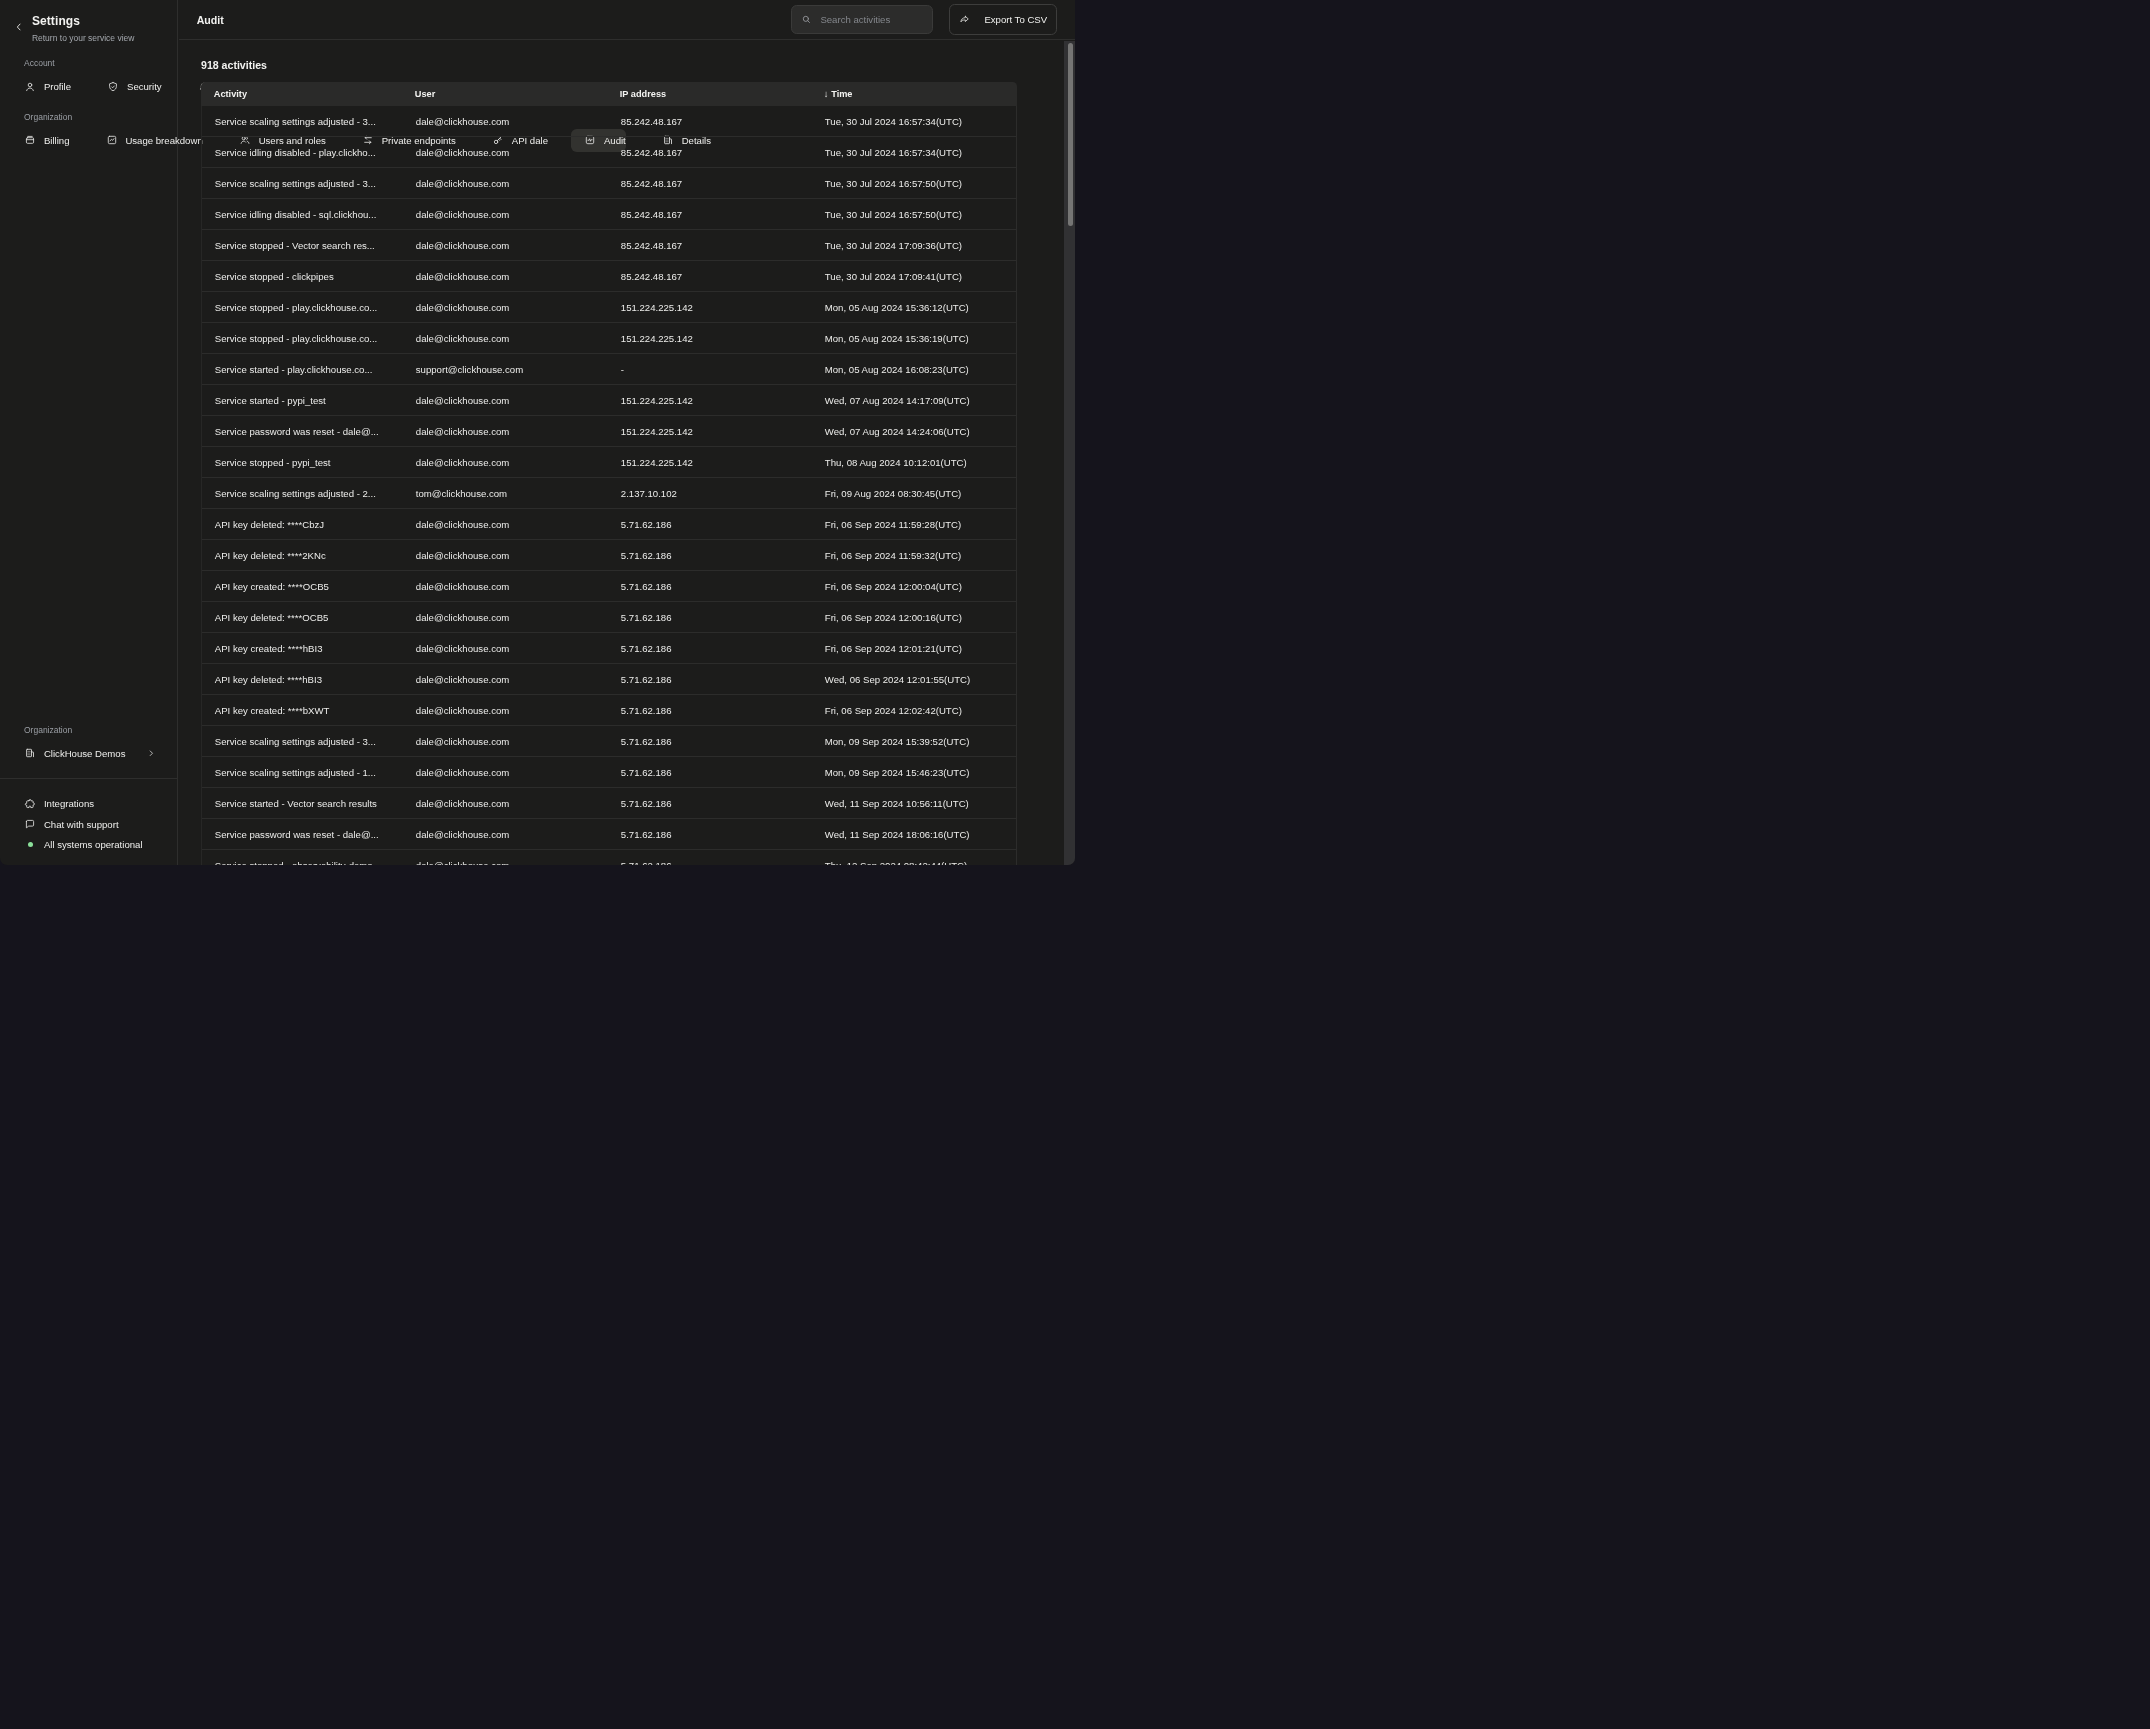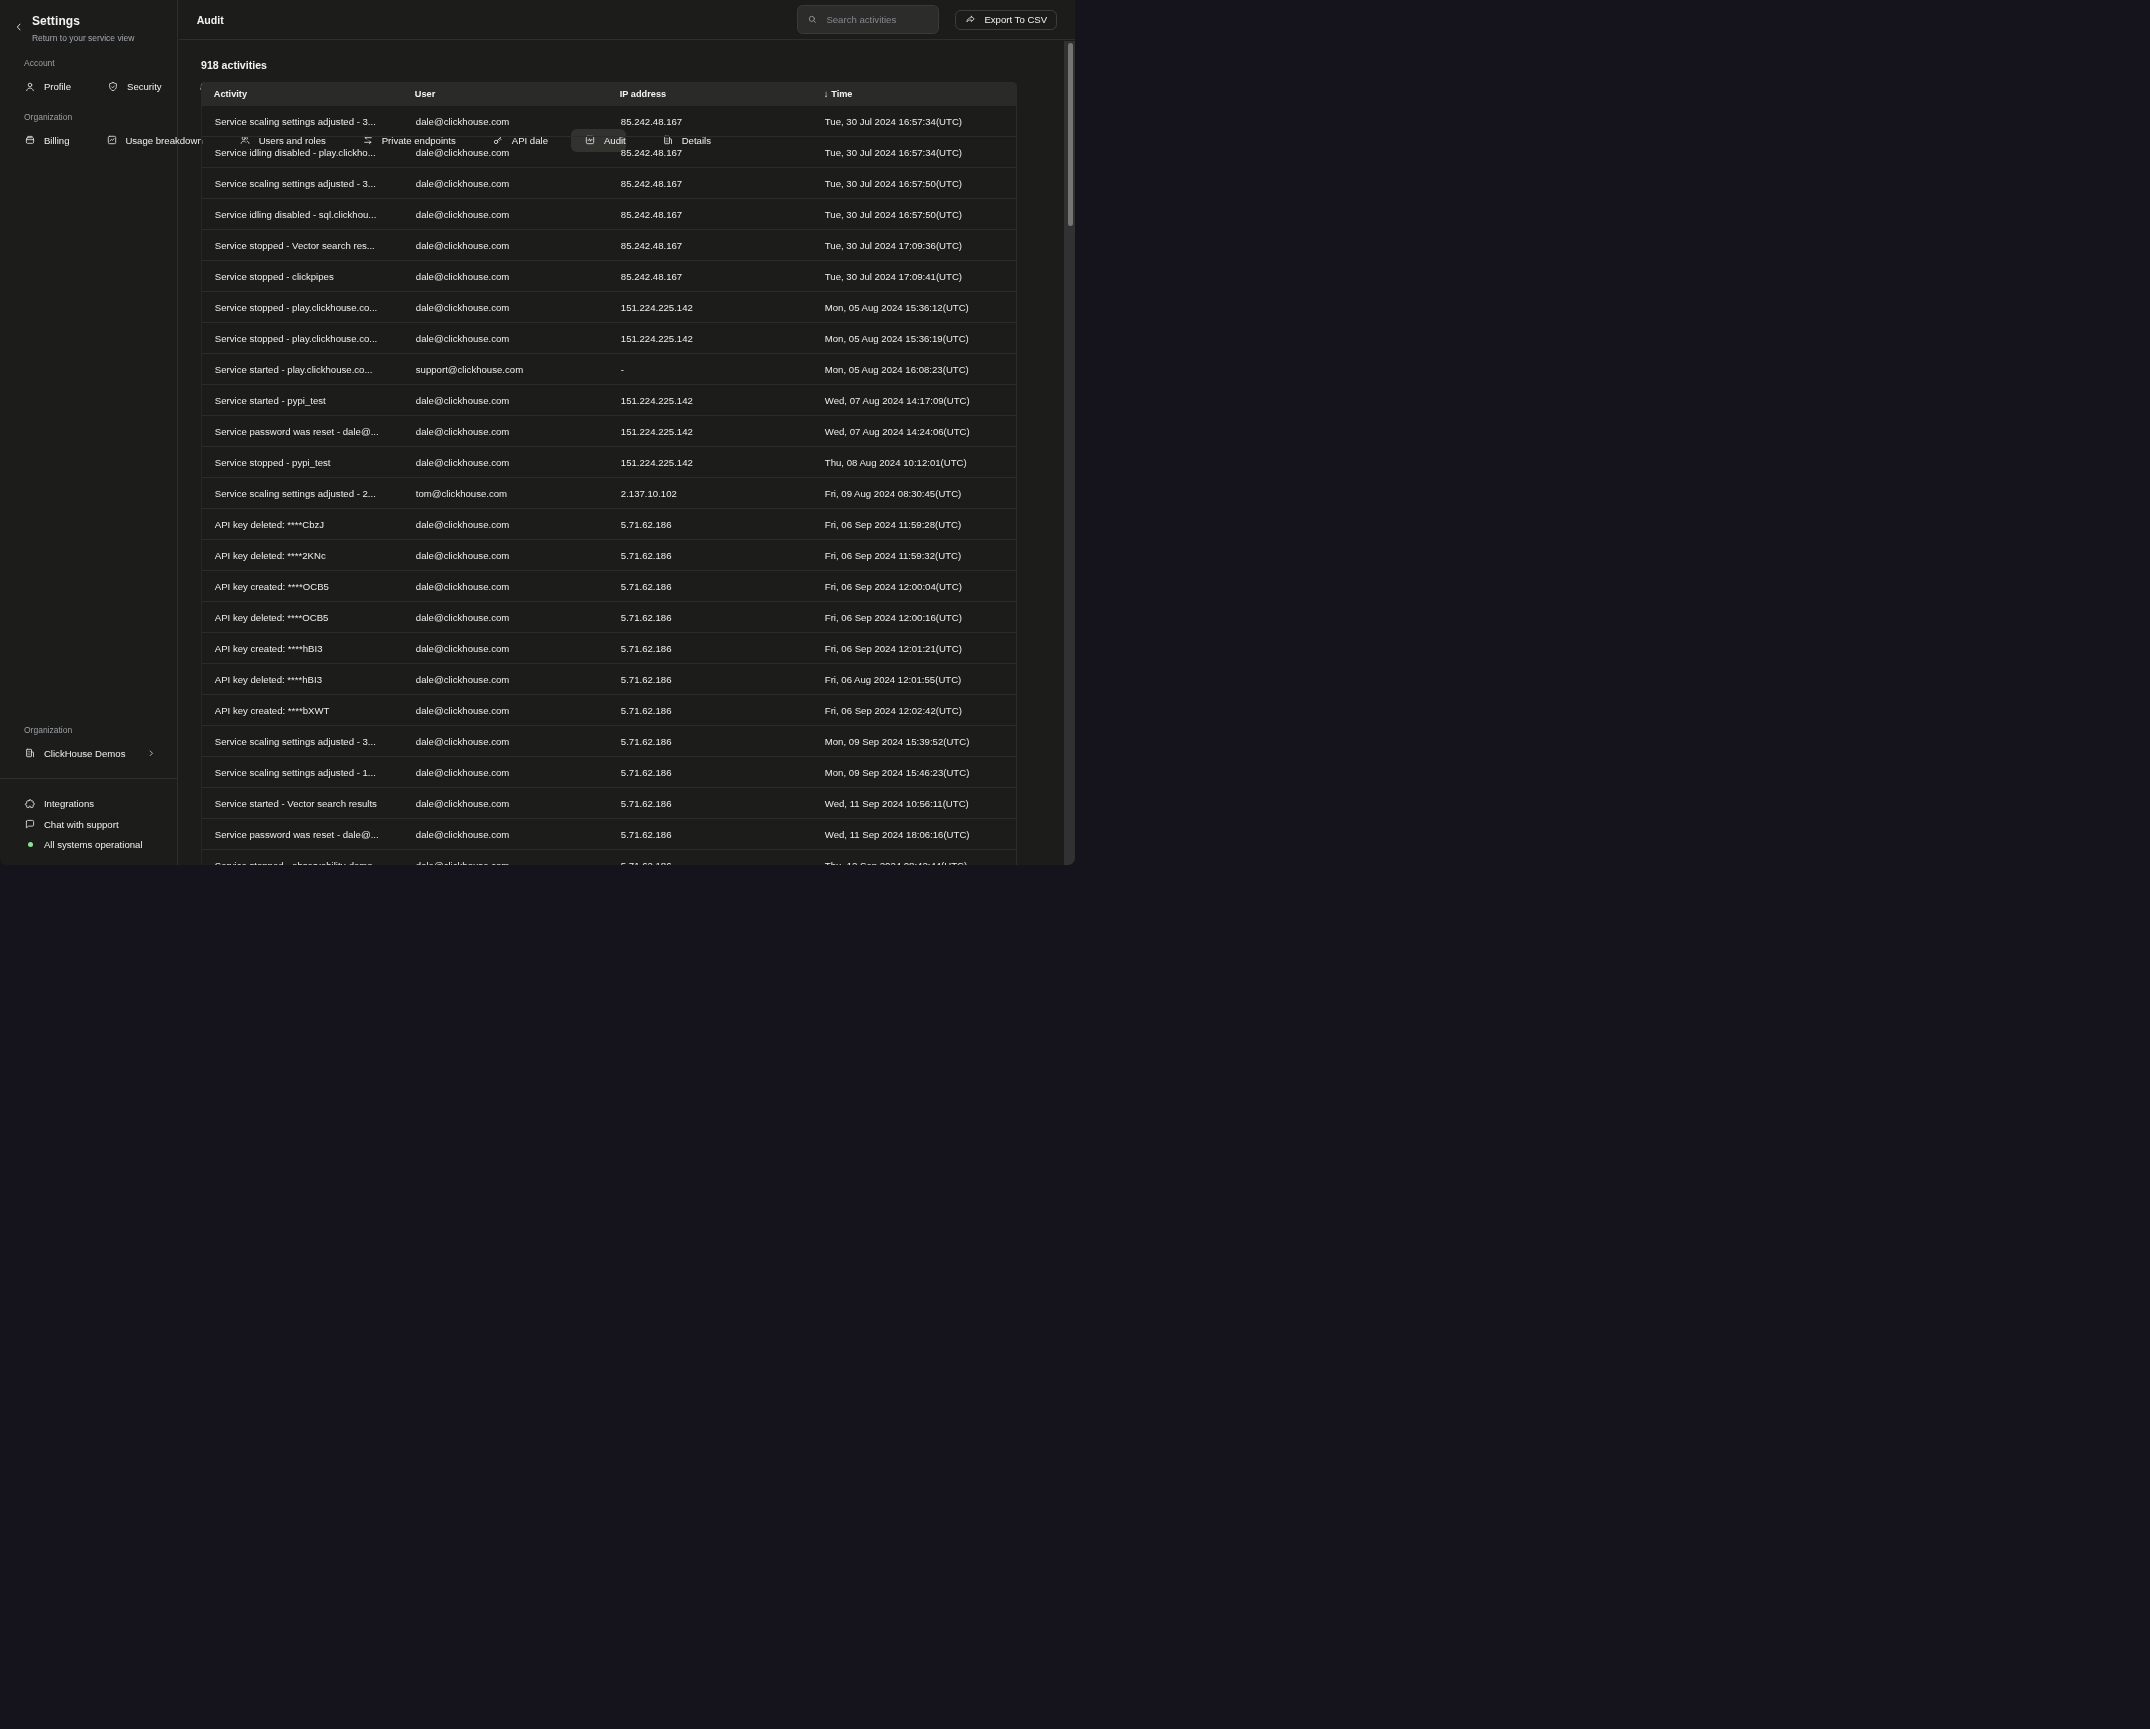--- a/index.html
+++ b/index.html
@@ -36,21 +36,21 @@
   .status-dot{width:5px;height:5px;border-radius:50%;flex:none;margin-left:3.5px;margin-right:3.5px;}
   
   .main{position:absolute;left:179px;right:0;top:0;bottom:0;}
   .main-header{height:40px;border-bottom:0.7px solid #2e2e2d;display:flex;align-items:center;padding:0 17.7px 0 17.7px;}
   .page-title{font-size:10.6px;font-weight:700;}
   .search-box{margin-left:auto;width:142px;height:29px;background:#2c2c2b;border:0.7px solid #3a3a39;border-radius:5.7px;display:flex;align-items:center;padding:0 7px 0 9.2px;gap:7px;}
   .search-box .ico{width:10.6px;height:10.6px;color:#9a9da2;flex:none;}
   .search-box .ico svg{width:10.6px;height:10.6px;display:block;}
   .search-box input{flex:1;min-width:0;background:transparent;border:none;outline:none;color:#e8e8e6;font-size:9.6px;font-family:"Liberation Sans",sans-serif;}
   .search-box input::placeholder{color:#84878c;}
-  .export-btn{margin-left:16.3px;height:20px;padding:0 9.2px;background:transparent;border:0.7px solid #3d3d3c;border-radius:5.7px;color:#f0f0ee;font-size:9.6px;font-family:"Liberation Sans",sans-serif;display:flex;align-items:center;gap:8px;cursor:pointer;}
+  .export-btn{margin-left:16.3px;height:31px;padding:0 9.2px;background:transparent;border:0.7px solid #3d3d3c;border-radius:5.7px;color:#f0f0ee;font-size:9.6px;font-family:"Liberation Sans",sans-serif;display:flex;align-items:center;gap:14px;cursor:pointer;}
   .export-btn .ico{width:11.3px;height:11.3px;color:#e8e8e6;display:flex;}
   .export-btn .ico svg{width:11.3px;height:11.3px;display:block;}
   .content{position:absolute;left:0;right:0;top:40px;bottom:0;padding-left:22px;overflow:hidden;}
   .count{margin-top:19px;font-size:10.6px;font-weight:700;}
   
   .audit-table{margin-top:11.3px;width:816px;border-radius:4.3px 4.3px 0 0;}
   .t-head{height:24px;background:#2a2a29;border-radius:4.3px 4.3px 0 0;display:grid;grid-template-columns:201px 205px 204px 206px;align-items:center;}
   .t-head .t-cell{font-size:9.2px;font-weight:600;color:#f4f4f2;cursor:pointer;}
   .t-cell{padding-left:12.8px;white-space:nowrap;overflow:hidden;}
   .sort-arrow{font-size:9.2px;margin-right:2.8px;font-weight:400;}
@@ -385,21 +385,21 @@
             <div class="t-row">
               <div class="t-cell">API key created: ****hBI3</div>
               <div class="t-cell">dale@clickhouse.com</div>
               <div class="t-cell">5.71.62.186</div>
               <div class="t-cell">Fri, 06 Sep 2024 12:01:21(UTC)</div>
             </div>
             <div class="t-row">
               <div class="t-cell">API key deleted: ****hBI3</div>
               <div class="t-cell">dale@clickhouse.com</div>
               <div class="t-cell">5.71.62.186</div>
-              <div class="t-cell">Fri, 06 Aug 2024 12:01:55(UTC)</div>
+              <div class="t-cell">Wed, 06 Sep 2024 12:01:55(UTC)</div>
             </div>
             <div class="t-row">
               <div class="t-cell">API key created: ****bXWT</div>
               <div class="t-cell">dale@clickhouse.com</div>
               <div class="t-cell">5.71.62.186</div>
               <div class="t-cell">Fri, 06 Sep 2024 12:02:42(UTC)</div>
             </div>
             <div class="t-row">
               <div class="t-cell">Service scaling settings adjusted - 3...</div>
               <div class="t-cell">dale@clickhouse.com</div>

